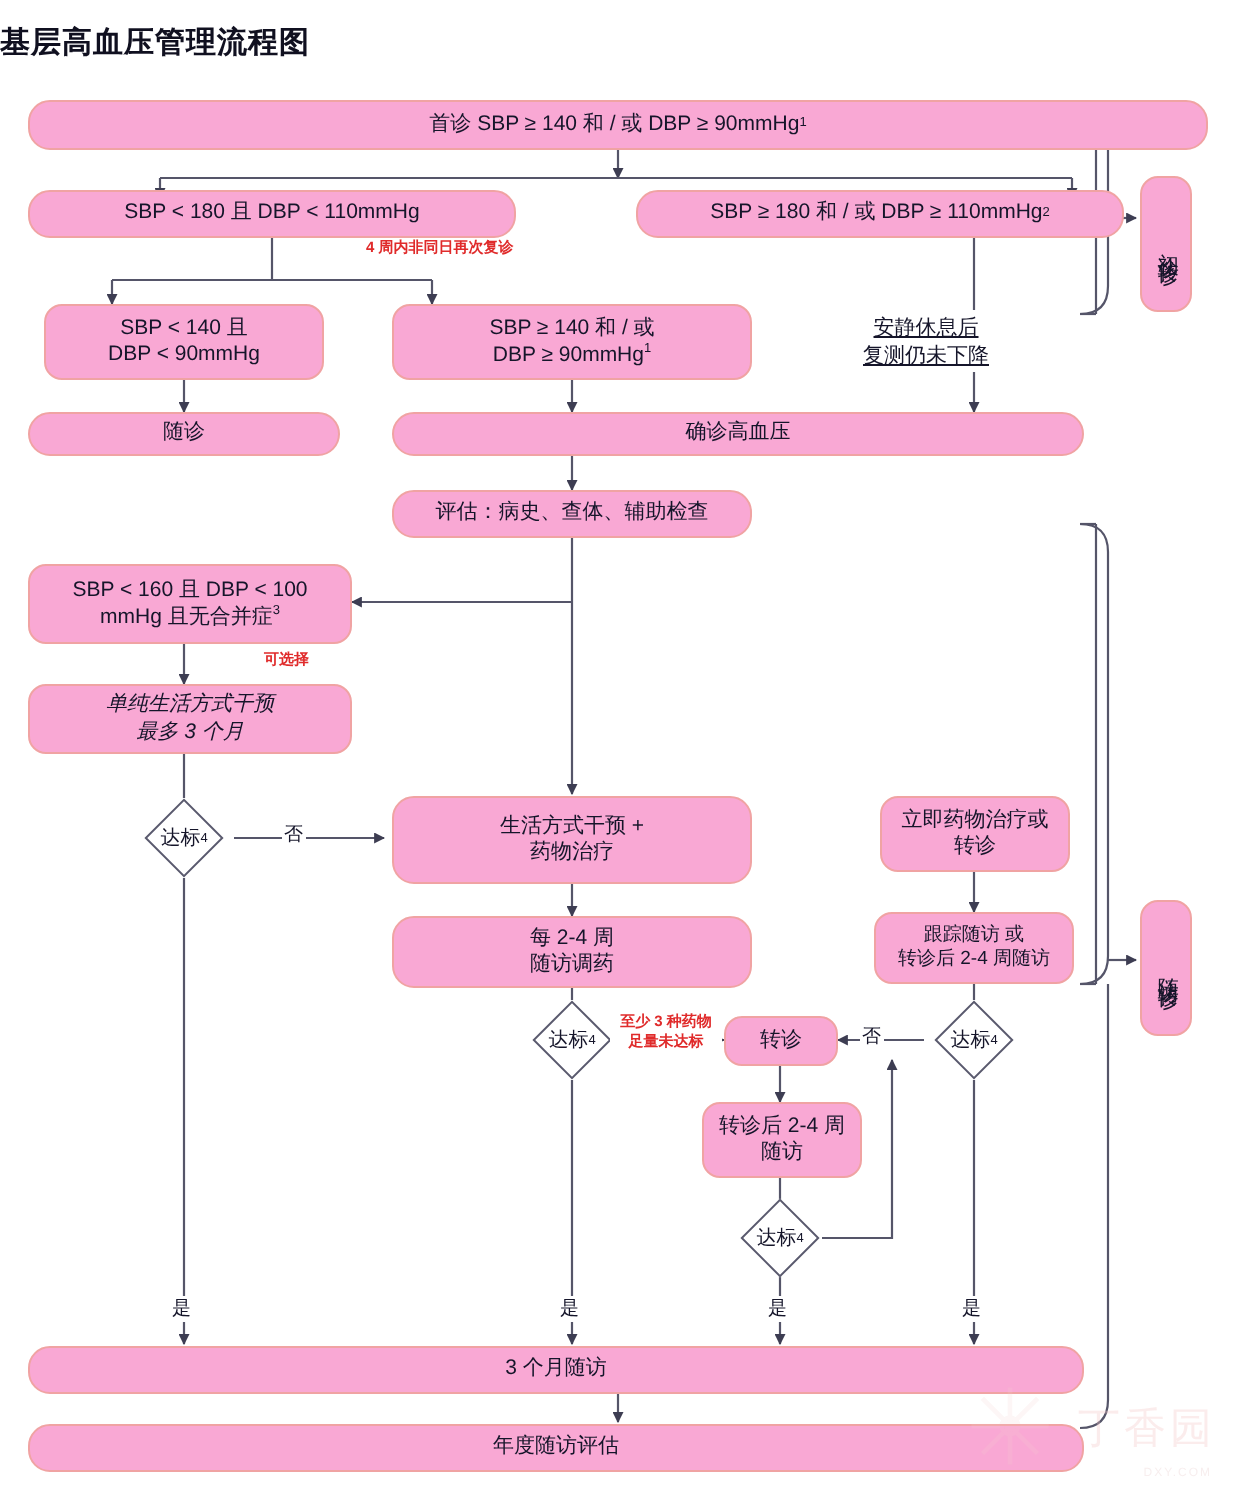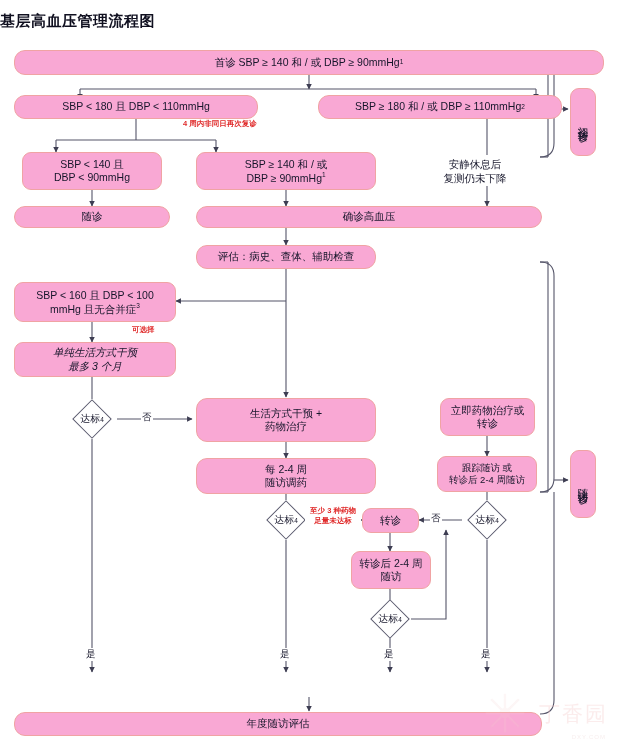--- a/index.html
+++ b/index.html
@@ -235,21 +235,21 @@
   <div class="red-label" style="left:183px;top:119px;">4 周内非同日再次复诊</div>
 
   <div class="node" style="left:22px;top:152px;width:140px;height:38px;flex-direction:column;">
     <span>SBP &lt; 140 且</span>
     <span>DBP &lt; 90mmHg</span>
   </div>
   <div class="node" style="left:196px;top:152px;width:180px;height:38px;flex-direction:column;">
     <span>SBP ≥ 140 和 / 或</span>
     <span><span>DBP ≥ 90mmHg</span><span class="sup">1</span></span>
   </div>
-  <div class="plain-text" style="left:420px;top:158px;width:110px;">
+  <div class="plain-text" style="left:408px;top:158px;width:110px;text-decoration:underline;">
     <div>安静休息后</div>
     <div>复测仍未下降</div>
   </div>
 
   <div class="node pill" style="left:196px;top:206px;width:346px;height:22px;">
     <span>确诊高血压</span>
   </div>
   <div class="node pill" style="left:14px;top:206px;width:156px;height:22px;">
     <span>随诊</span>
   </div>
@@ -326,20 +326,23 @@
   <div class="diamond-label" style="left:360px;top:611px;width:60px;height:16px;">
     <span>达标</span>
       <span class="sup">4</span>
   </div>
 
   <div class="edge-label" style="left:85px;top:648px;">是</div>
   <div class="edge-label" style="left:279px;top:648px;">是</div>
   <div class="edge-label" style="left:383px;top:648px;">是</div>
   <div class="edge-label" style="left:480px;top:648px;">是</div>
 
+  <div class="node pill" style="left:14px;top:673px;width:528px;height:24px;">
+    <span>3 个月随访</span>
+  </div>
   <div class="node pill" style="left:14px;top:712px;width:528px;height:24px;">
     <span>年度随访评估</span>
   </div>
 
   <div class="node vnode" style="left:570px;top:88px;width:26px;height:68px;">
     <span>初诊转诊</span>
   </div>
   <div class="node vnode" style="left:570px;top:450px;width:26px;height:68px;">
     <span>随访转诊</span>
   </div>

